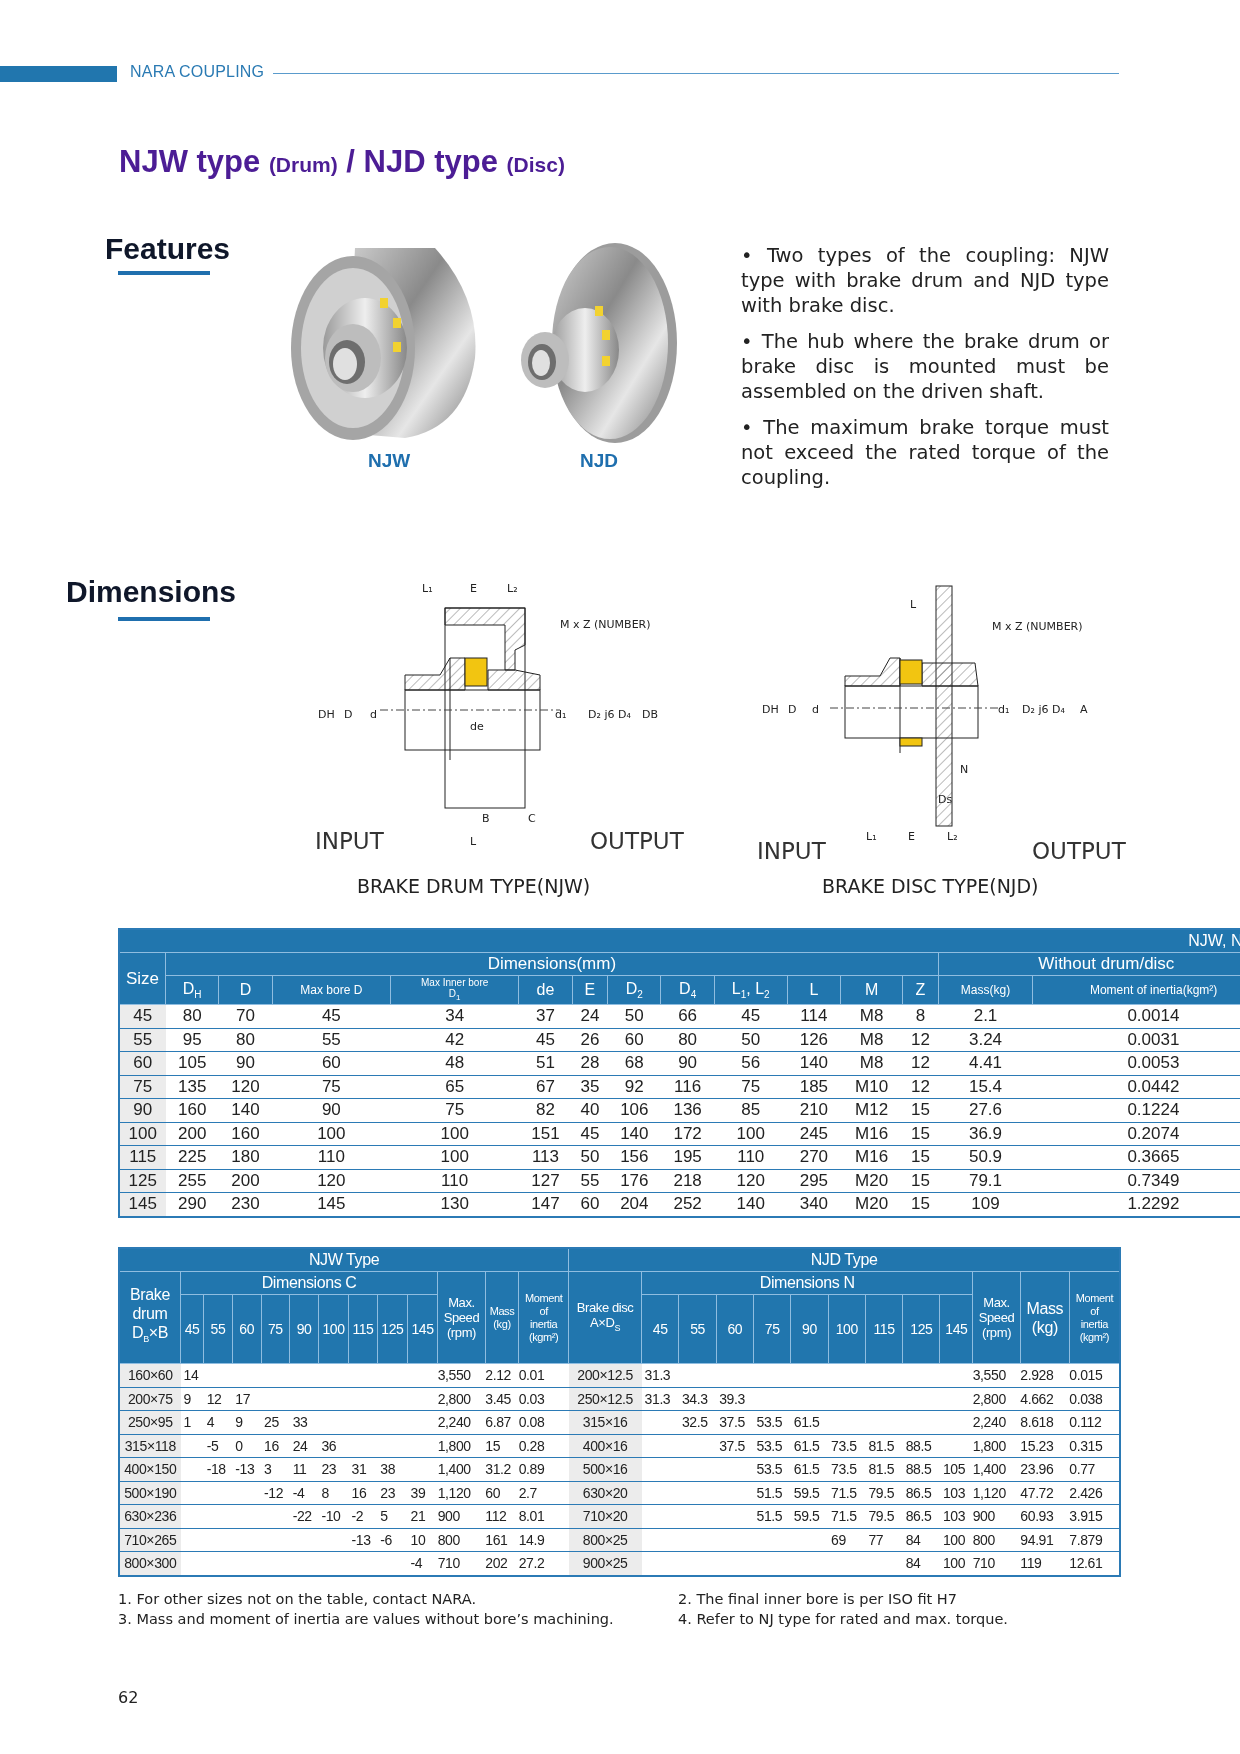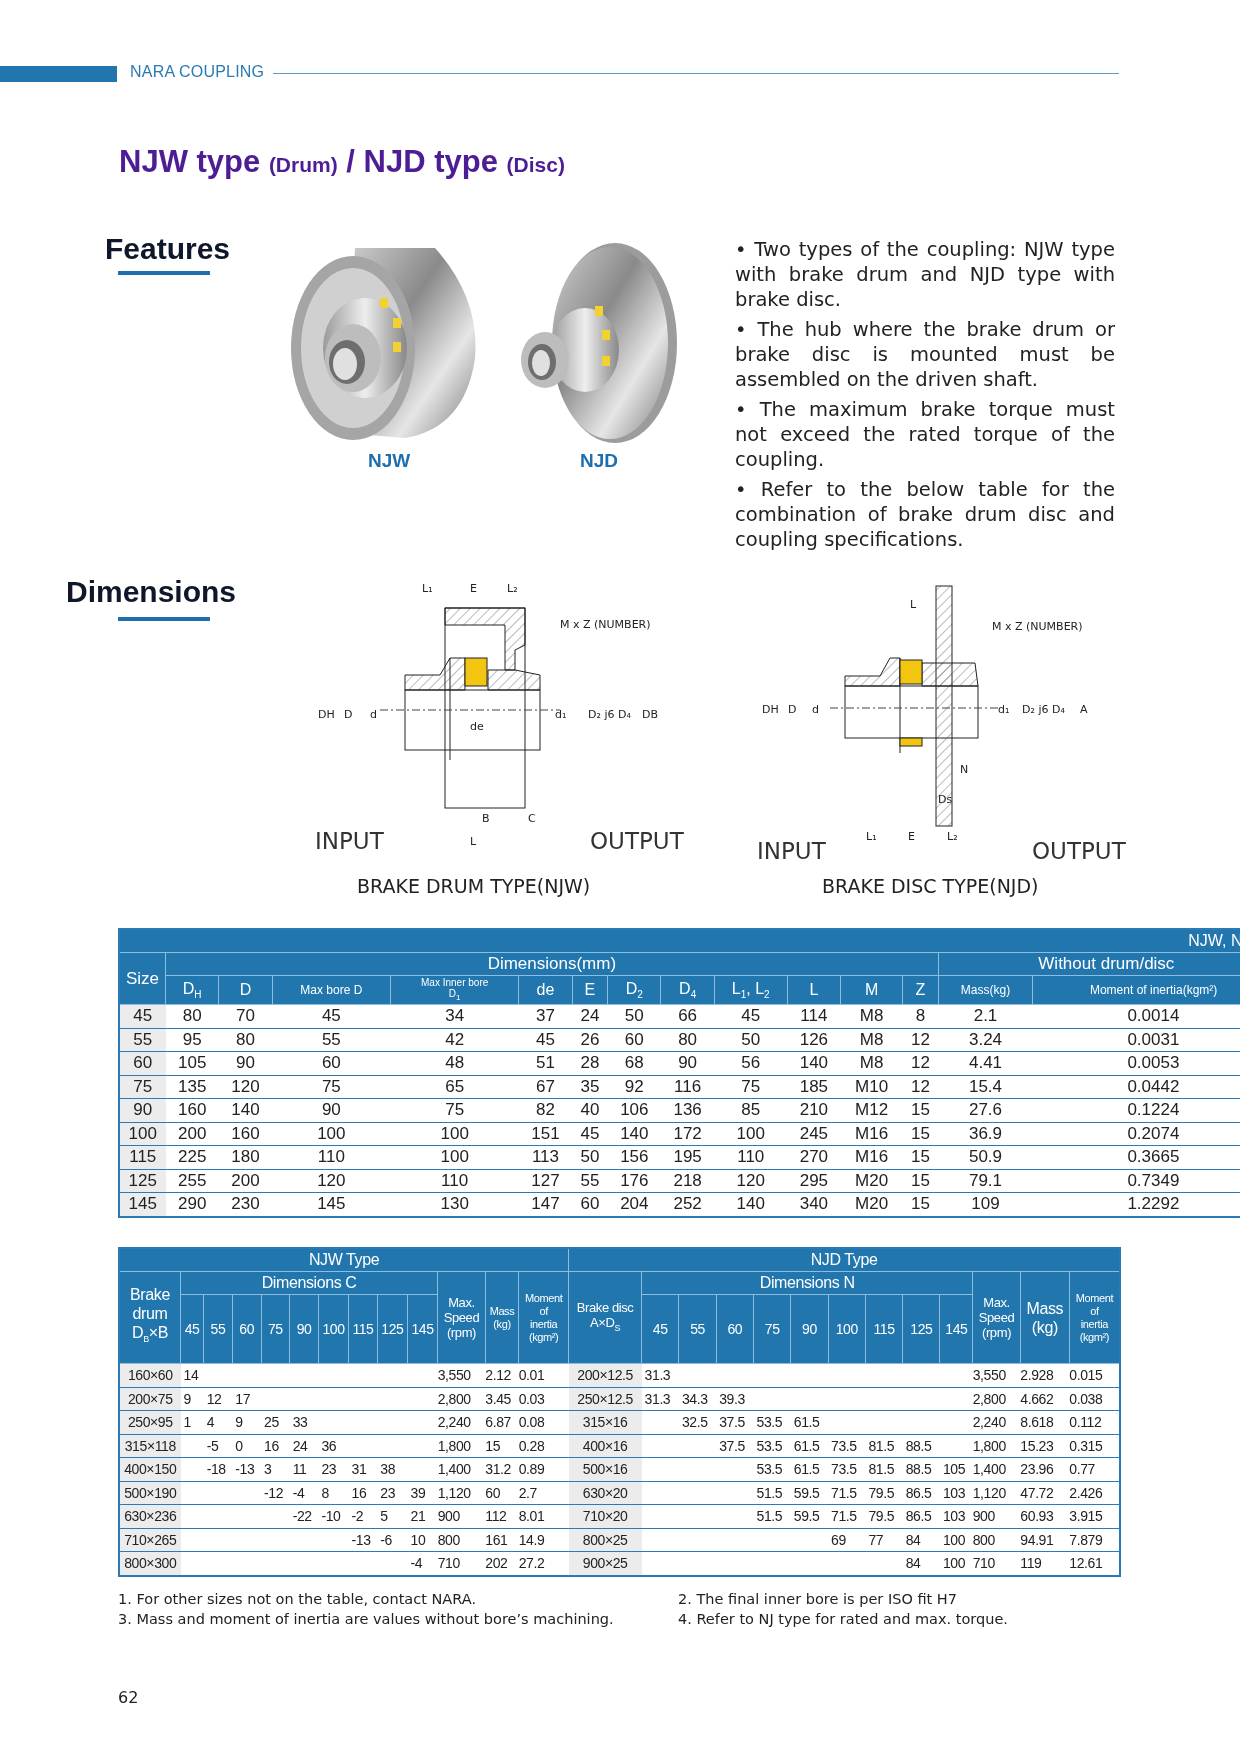--- a/index.html
+++ b/index.html
@@ -22,21 +22,21 @@
   .section-rule { height: 4px; background: #1f6fae; }
 
   
   .prod-label { font-size: 19px; font-weight: bold; color: #1f6fae; }
 
   .features-text {
     left: 730px; top: 232px; width: 390px;
     font-family: "DejaVu Sans", sans-serif; font-size: 19.5px; line-height: 25px; color: #222;
     text-align: justify; text-align-last: left;
   }
-  .features-text p { margin: 5px; }
+  .features-text p { margin: 11px; }
 
   .diag-title { font-size: 19px; color: #222; font-family: "DejaVu Sans", sans-serif; }
   .io-label { font-size: 23px; font-weight: normal; color: #333; font-family: "DejaVu Sans", sans-serif; }
 
   
   table.spec {
     border-collapse: collapse; position: absolute;
     font-family: "Liberation Sans", sans-serif;
     border: 2px solid #2b7ab5;
   }
@@ -128,21 +128,20 @@
   <ellipse cx="35" cy="122" rx="24" ry="28" fill="#bdbdbd"></ellipse>
   <ellipse cx="32" cy="124" rx="14" ry="18" fill="#6e6e6e"></ellipse>
   <ellipse cx="31" cy="125" rx="9" ry="13" fill="#e0e0e0"></ellipse>
 </svg>
 <div class="abs prod-label" style="left:580px; top:450px;">NJD</div>
 
 <div class="abs features-text">
   <p>• Two types of the coupling: NJW type with brake drum and NJD type with brake disc.</p>
   <p>• The hub where the brake drum or brake disc is mounted must be assembled on the driven shaft.</p>
   <p>• The maximum brake torque must not exceed the rated torque of the coupling.</p>
-  <p>• Refer to the below table for the combination of brake drum disc and coupling specifications.</p>
 </div>
 
 <div class="abs section-h" style="left:66px; top:575px;">Dimensions</div>
 <div class="abs section-rule" style="left:118px; top:617px; width:92px;"></div>
 
 <svg class="abs" style="left:300px; top:570px;" width="370" height="280" viewBox="0 0 370 280">
   <defs>
     <pattern id="hatch" patternUnits="userSpaceOnUse" width="7" height="7" patternTransform="rotate(45)">
       <line x1="0" y1="0" x2="0" y2="7" stroke="#555" stroke-width="0.8"></line>
     </pattern>

